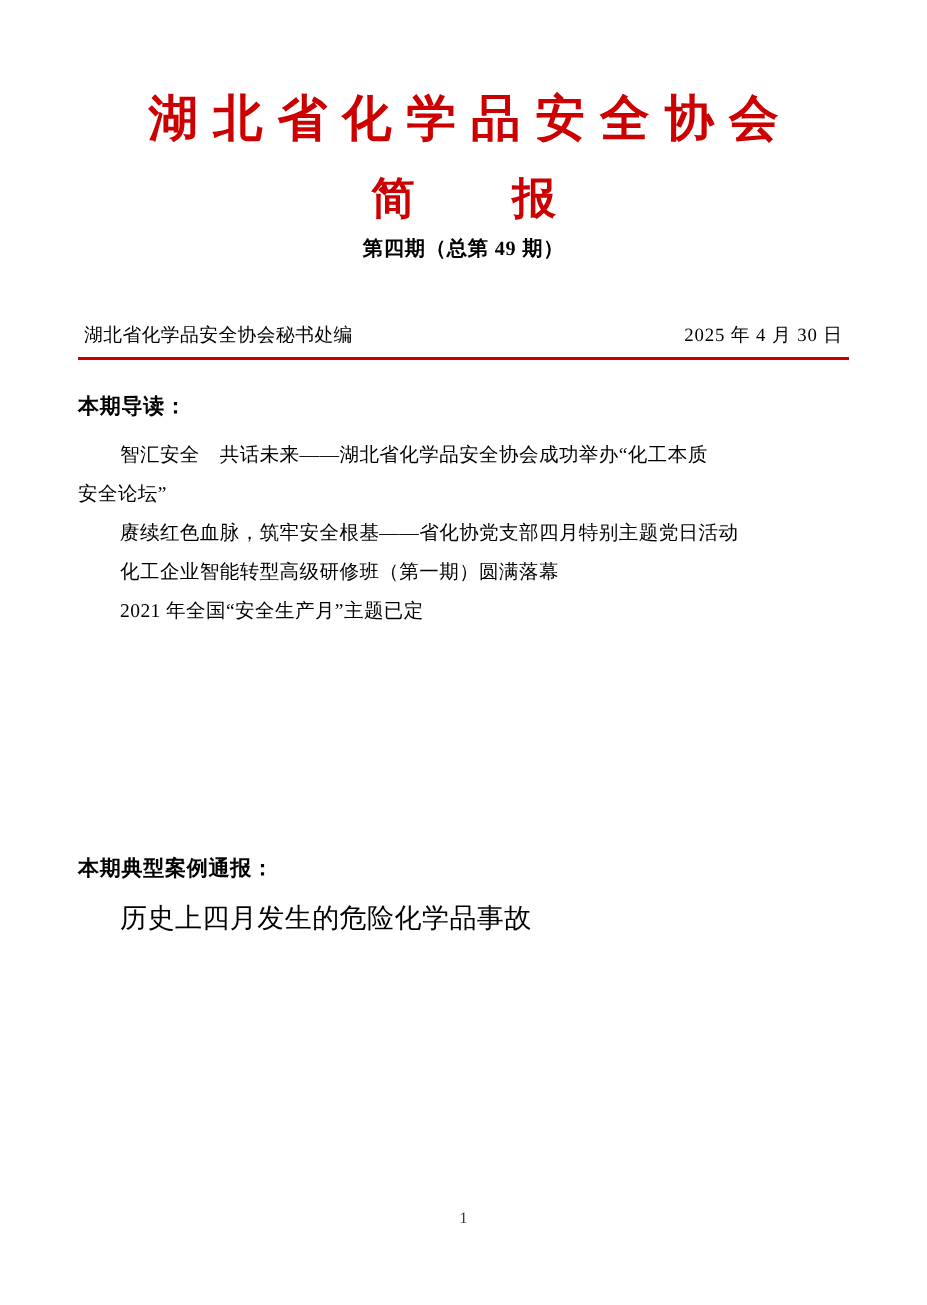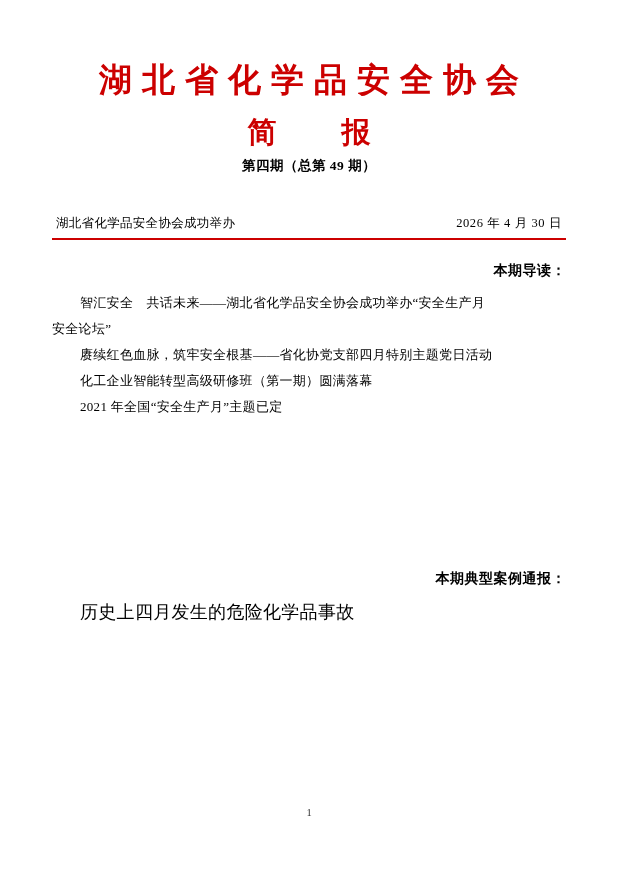--- a/index.html
+++ b/index.html
@@ -65,21 +65,20 @@
     border: none;
     border-top: 2px solid #cc0000;
     margin: 0 0 0 0;
     height: 0;
   }
   .section-title {
     font-size: 14px;
     font-weight: bold;
     margin-top: 22px;
     letter-spacing: 0.5px;
-    text-align: right;
   }
   .toc {
     margin-top: 10px;
   }
   .toc-item {
     font-size: 13px;
     line-height: 2.0;
     text-indent: 28px;
     letter-spacing: 0.3px;
   }
@@ -116,31 +115,31 @@
 <div class="page">
 
   <div class="masthead">
     <div class="masthead-line1">湖北省化学品安全协会</div>
     <div class="masthead-line2">简　报</div>
   </div>
 
   <div class="issue-line">第四期（总第 49 期）</div>
 
   <div class="meta-row">
-    <div class="meta-left">湖北省化学品安全协会成功举办</div>
-    <div class="meta-right">2026 年 4 月 30 日</div>
+    <div class="meta-left">湖北省化学品安全协会秘书处编</div>
+    <div class="meta-right">2025 年 4 月 30 日</div>
   </div>
 
   <hr class="red-rule">
 
   <div class="section-title">本期导读：</div>
 
   <div class="toc">
     <div class="toc-item">
-      <span>智汇安全　共话未来——湖北省化学品安全协会成功举办“安全生产月</span>
+      <span>智汇安全　共话未来——湖北省化学品安全协会成功举办“化工本质</span>
       <span class="cont">安全论坛”</span>
     </div>
     <div class="toc-item">
       <span>赓续红色血脉，筑牢安全根基——省化协党支部四月特别主题党日活动</span>
     </div>
     <div class="toc-item">
       <span>化工企业智能转型高级研修班（第一期）圆满落幕</span>
     </div>
     <div class="toc-item">
       <span>2021 年全国“安全生产月”主题已定</span>

